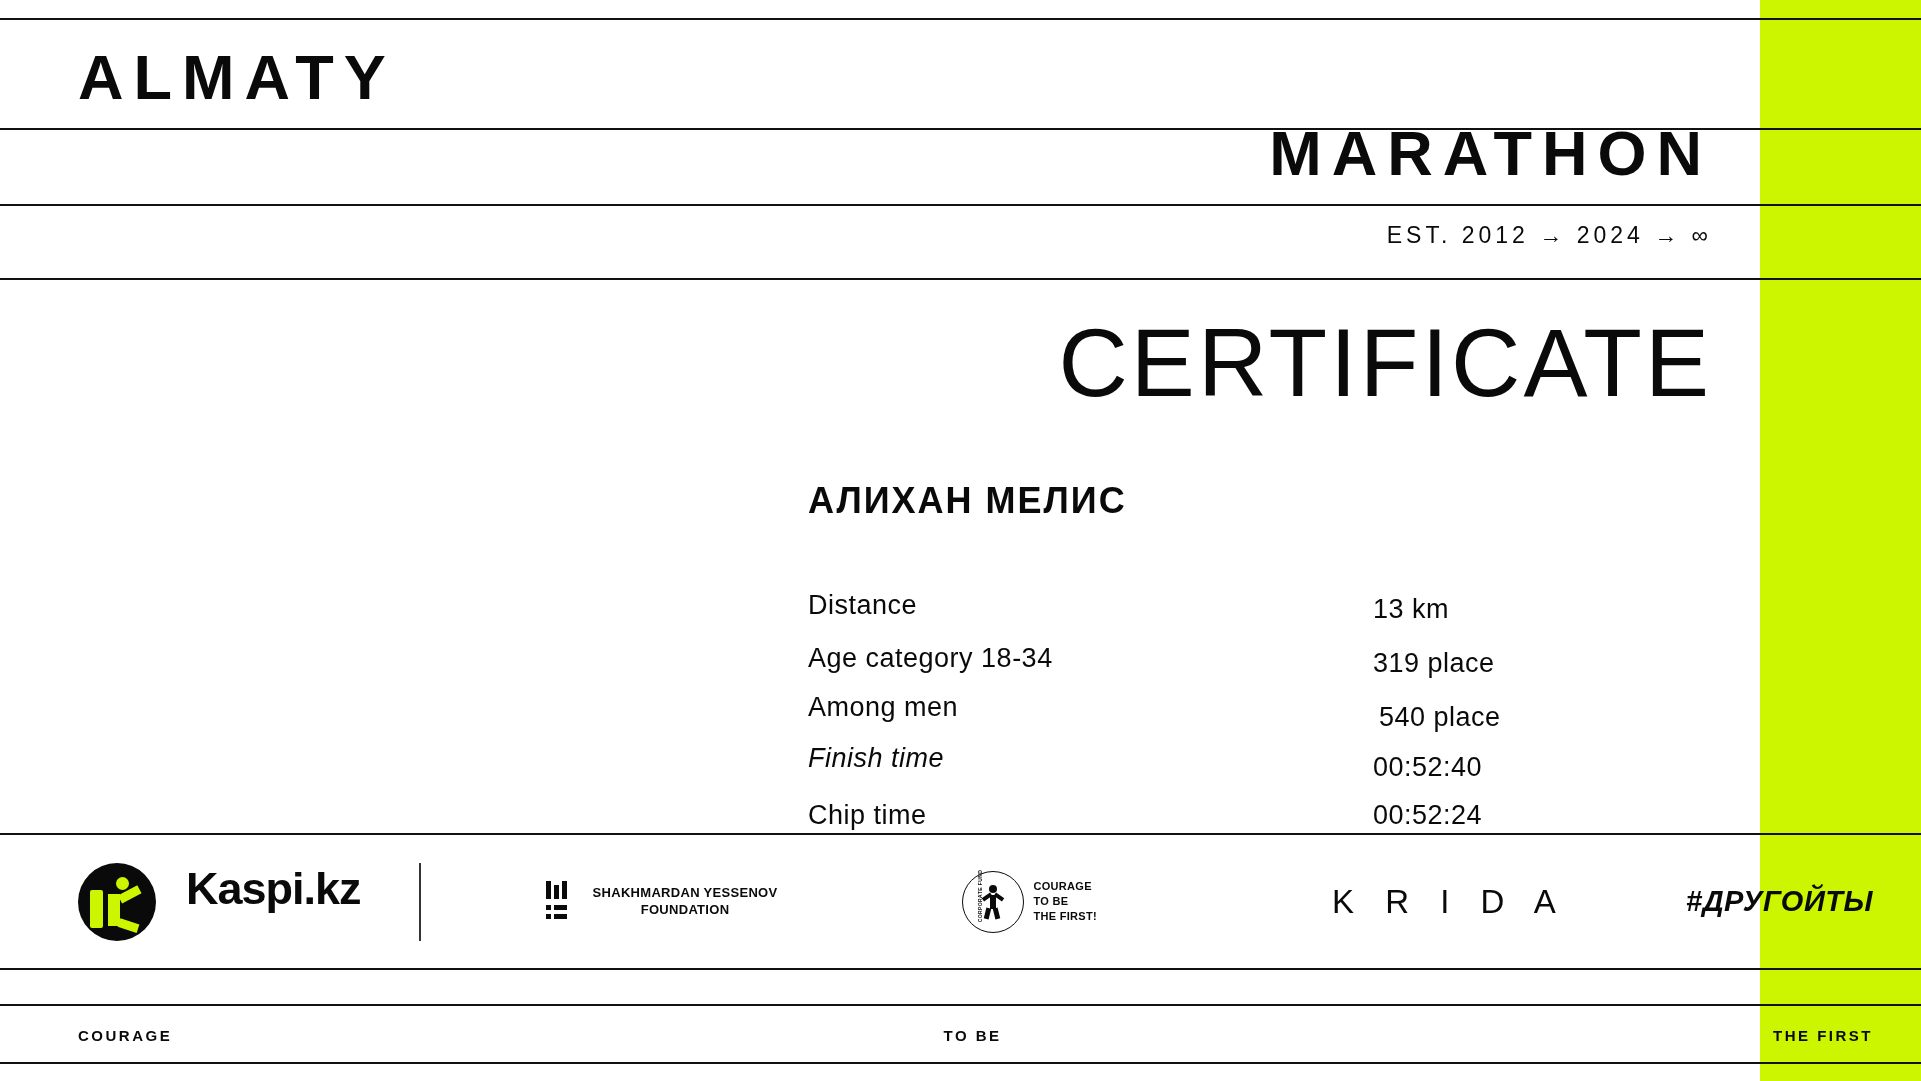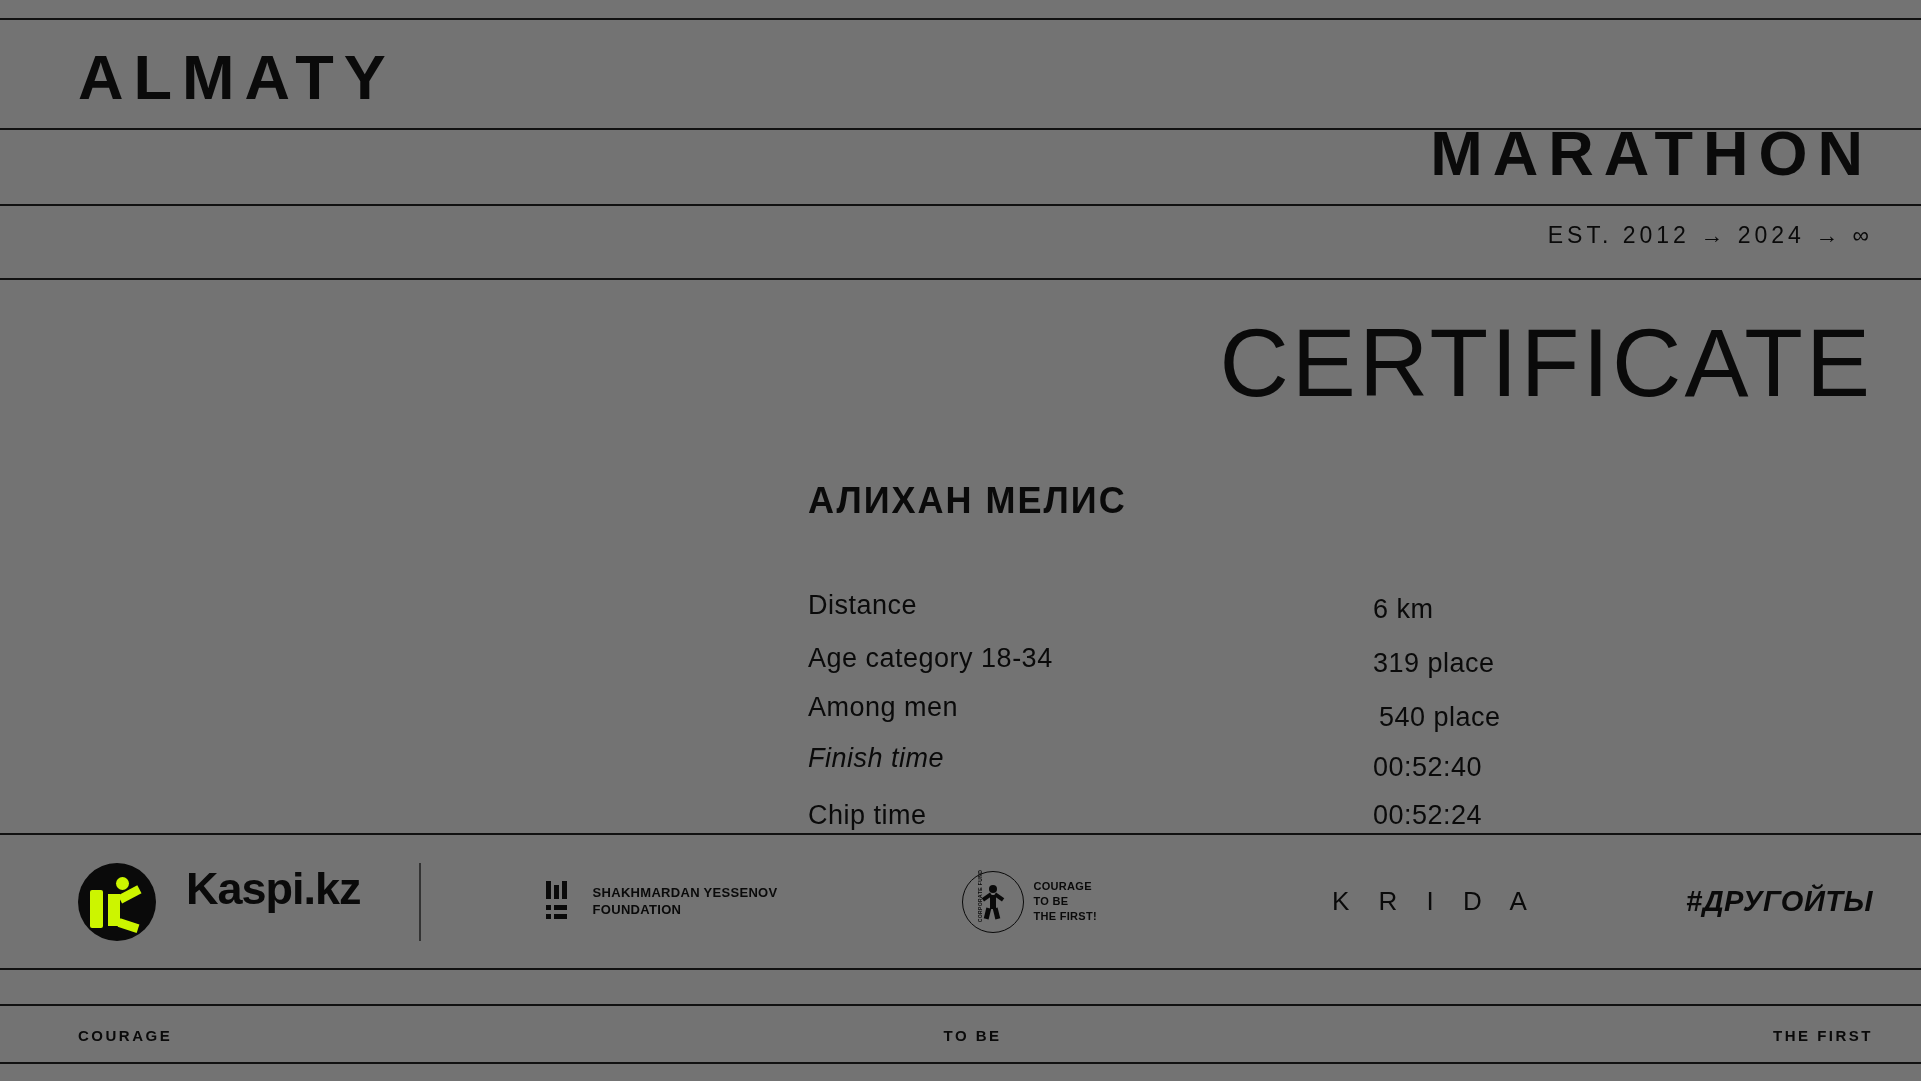--- a/index.html
+++ b/index.html
@@ -5,22 +5,22 @@
   * { margin:0; padding:0; box-sizing:border-box; }
   html, body {
     width:1921px; height:1081px;
     background:#ccf500;
     font-family:"Liberation Sans", sans-serif;
     color:#0a0a0a;
     overflow:hidden;
   }
   .cert {
     position:relative;
-    width:1921px; height:1081px;
-    background:#737373;
+    width:1760px; height:1081px;
+    background:#ffffff;
   }
 
   
   .rule { position:absolute; left:0; width:1921px; height:2px; background:#111; }
   .r1 { top:18px; }
   .r2 { top:128px; }
   .r3 { top:204px; }
   .r4 { top:278px; }
   .r5 { top:833px; }
   .r6 { top:968px; }
@@ -149,21 +149,21 @@
   }
   .ym-a { left:0; top:0; width:5px; height:18px; }
   .ym-b { left:8px; top:4px; width:5px; height:14px; }
   .ym-c { left:16px; top:0; width:5px; height:18px; }
   .ym-d { left:0; top:24px; width:5px; height:5px; }
   .ym-e { left:8px; top:24px; width:13px; height:5px; }
   .ym-f { left:0; top:33px; width:5px; height:5px; }
   .ym-g { left:8px; top:33px; width:13px; height:5px; }
   .yessenov-text {
     margin-left:13px;
-    font-size:13px; font-weight:700; line-height:1.25; letter-spacing:0.3px;
+    font-size:13px; font-weight:700; line-height:1.25; letter-spacing:0.3px;text-align:center;
   }
 
   .corporate {
     display:flex; align-items:center;
     margin-left:185px;
   }
   .corp-seal {
     position:relative; width:62px; height:62px; flex:none;
   }
   .corp-seal .ring {
@@ -204,21 +204,21 @@
     position:absolute; left:13px; top:23px;
     width:5px; height:11px; background:#0a0a0a; transform:rotate(-14deg);
   }
   .corp-text {
     margin-left:9px;
     font-size:11px; font-weight:700; line-height:1.35; letter-spacing:0.3px;
   }
 
   .krida {
     margin-left:235px;
-    font-size:26px; font-weight:400; letter-spacing:11px;
+    font-size:33px; font-weight:400; letter-spacing:11px;
   }
   .drugoity {
     margin-left:auto; margin-right:48px;
     font-size:29px; font-weight:700; font-style:italic; letter-spacing:0.5px;
   }
 
   
   .slogan {
     position:absolute; left:0; top:1018px;
     width:1921px; height:34px;
@@ -247,21 +247,21 @@
   <div class="marathon">MARATHON</div>
   <div class="est">EST. 2012 → 2024 → ∞</div>
 
   <div class="title">CERTIFICATE</div>
 
   <div class="name">АЛИХАН МЕЛИС</div>
 
   <div class="results">
     <div class="res-row r-n1">
       <div class="res-label">Distance</div>
-      <div class="res-value">6 km</div>
+      <div class="res-value">13 km</div>
     </div>
     <div class="res-row r-n2">
       <div class="res-label">Age category 18-34</div>
       <div class="res-value">319 place</div>
     </div>
     <div class="res-row r-n3">
       <div class="res-label">Among men</div>
       <div class="res-value">540 place</div>
     </div>
     <div class="res-row r-n4">

